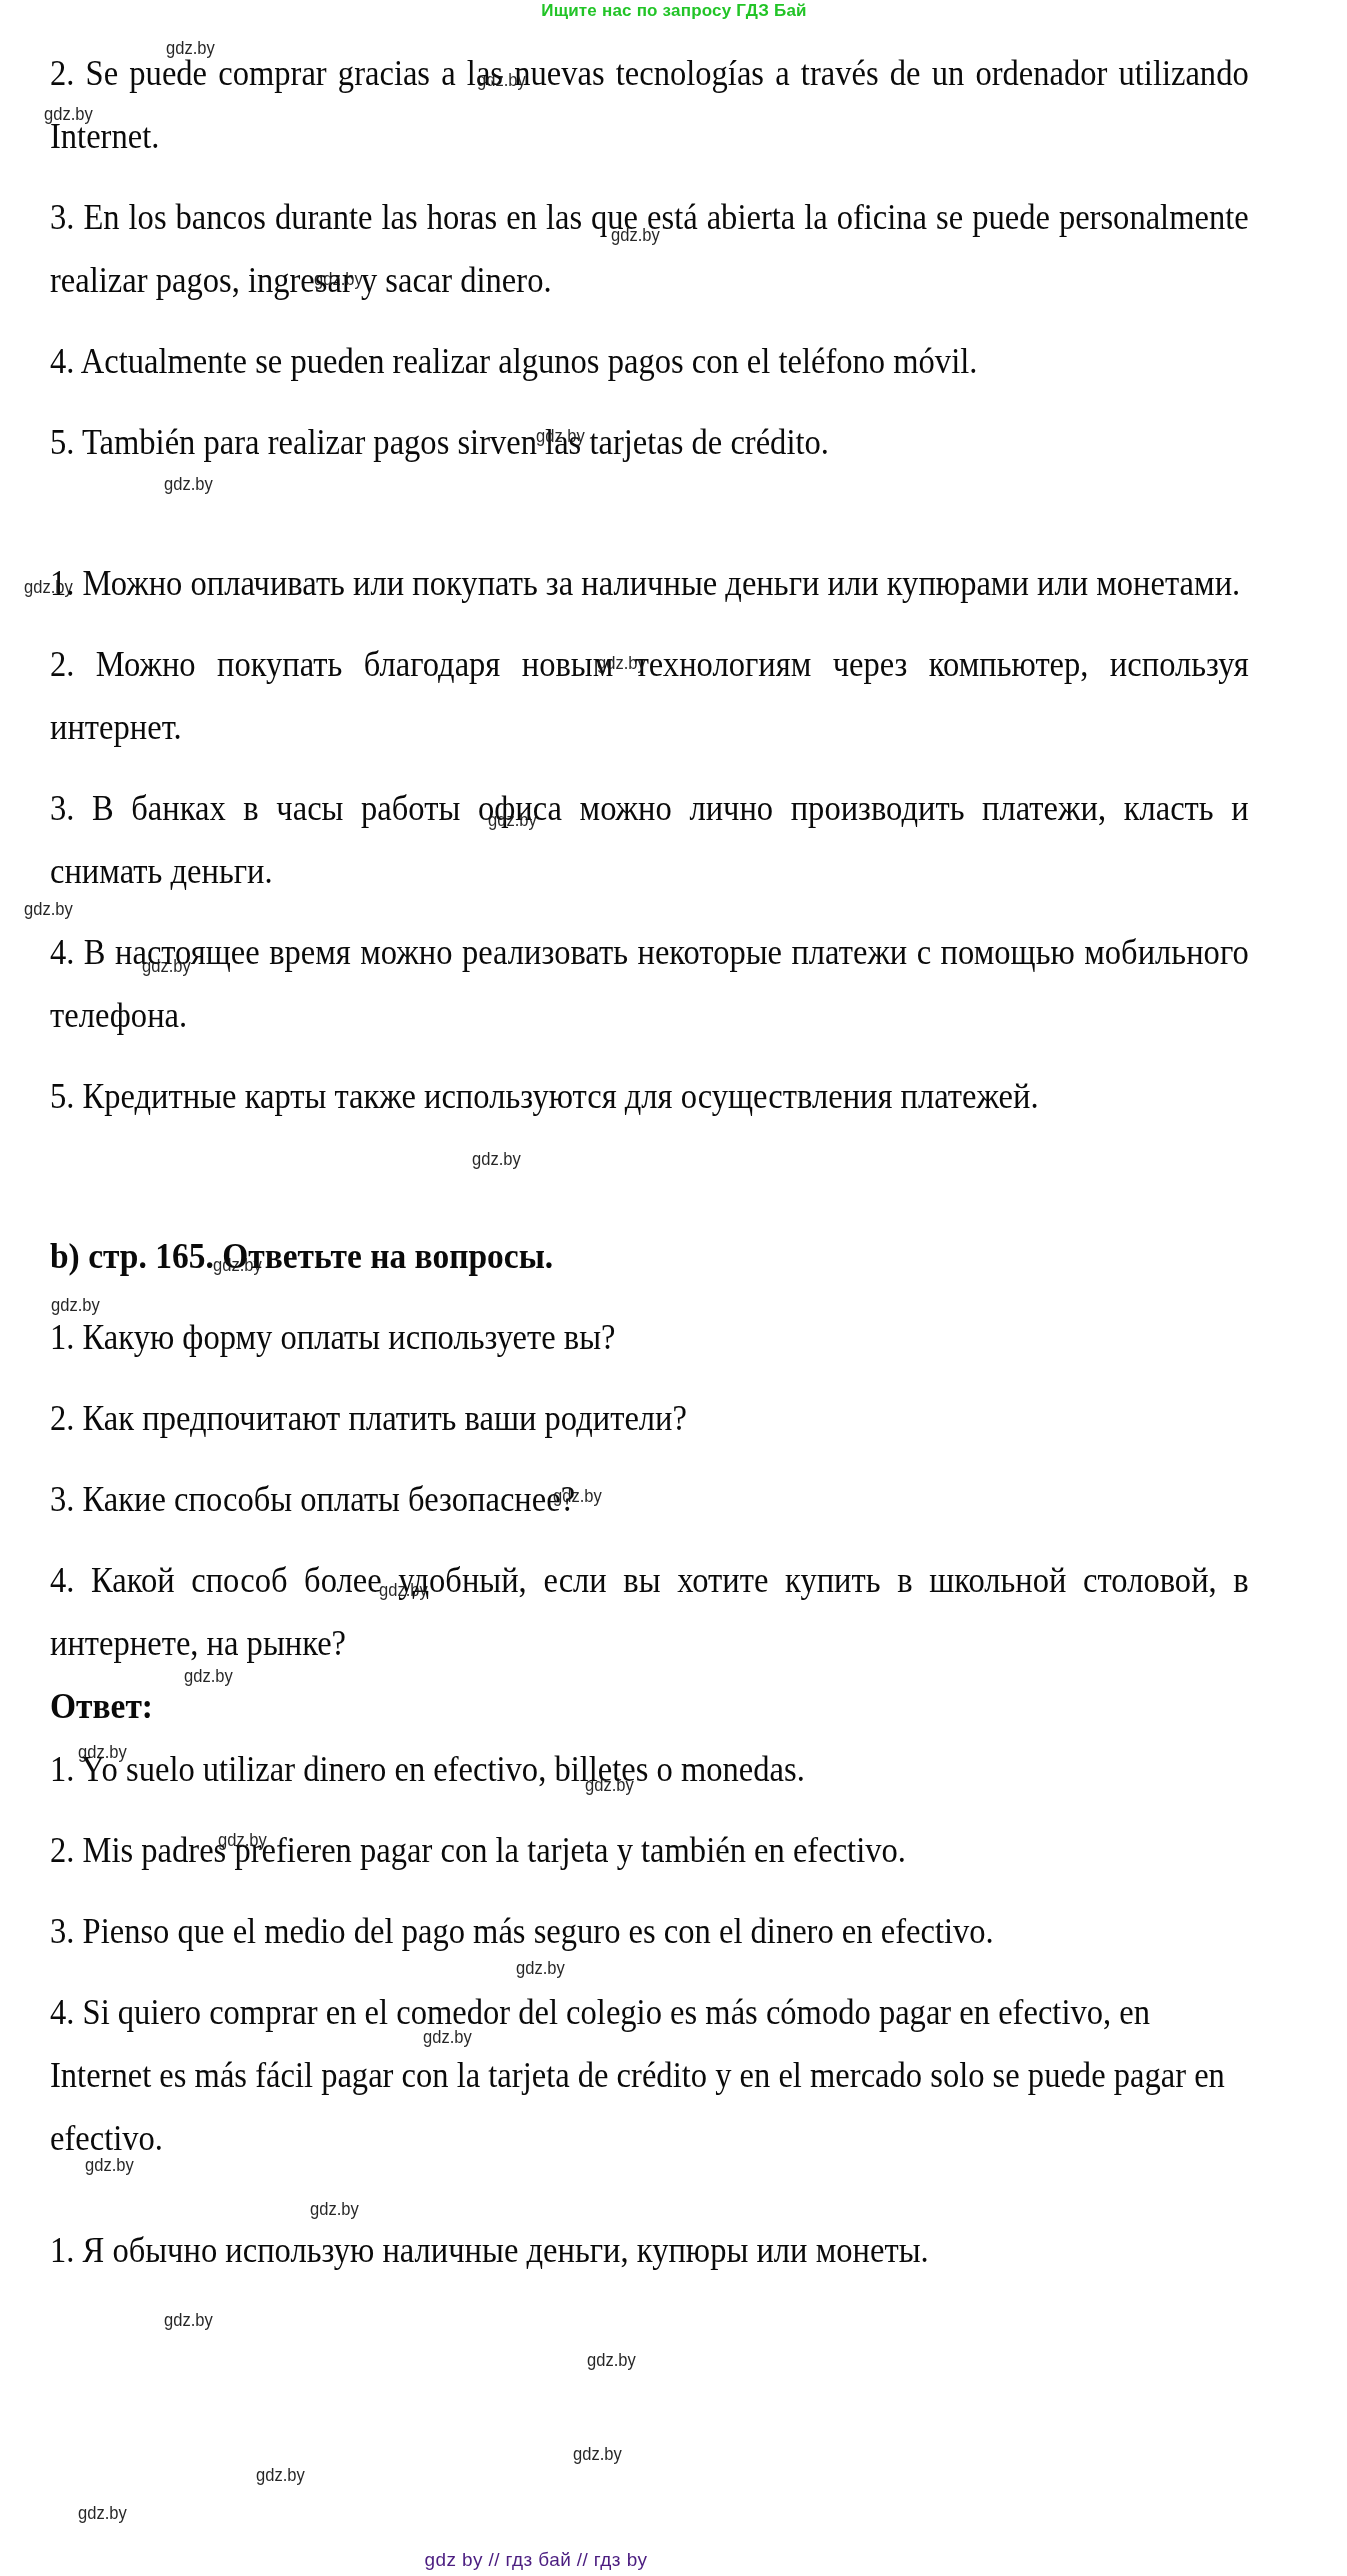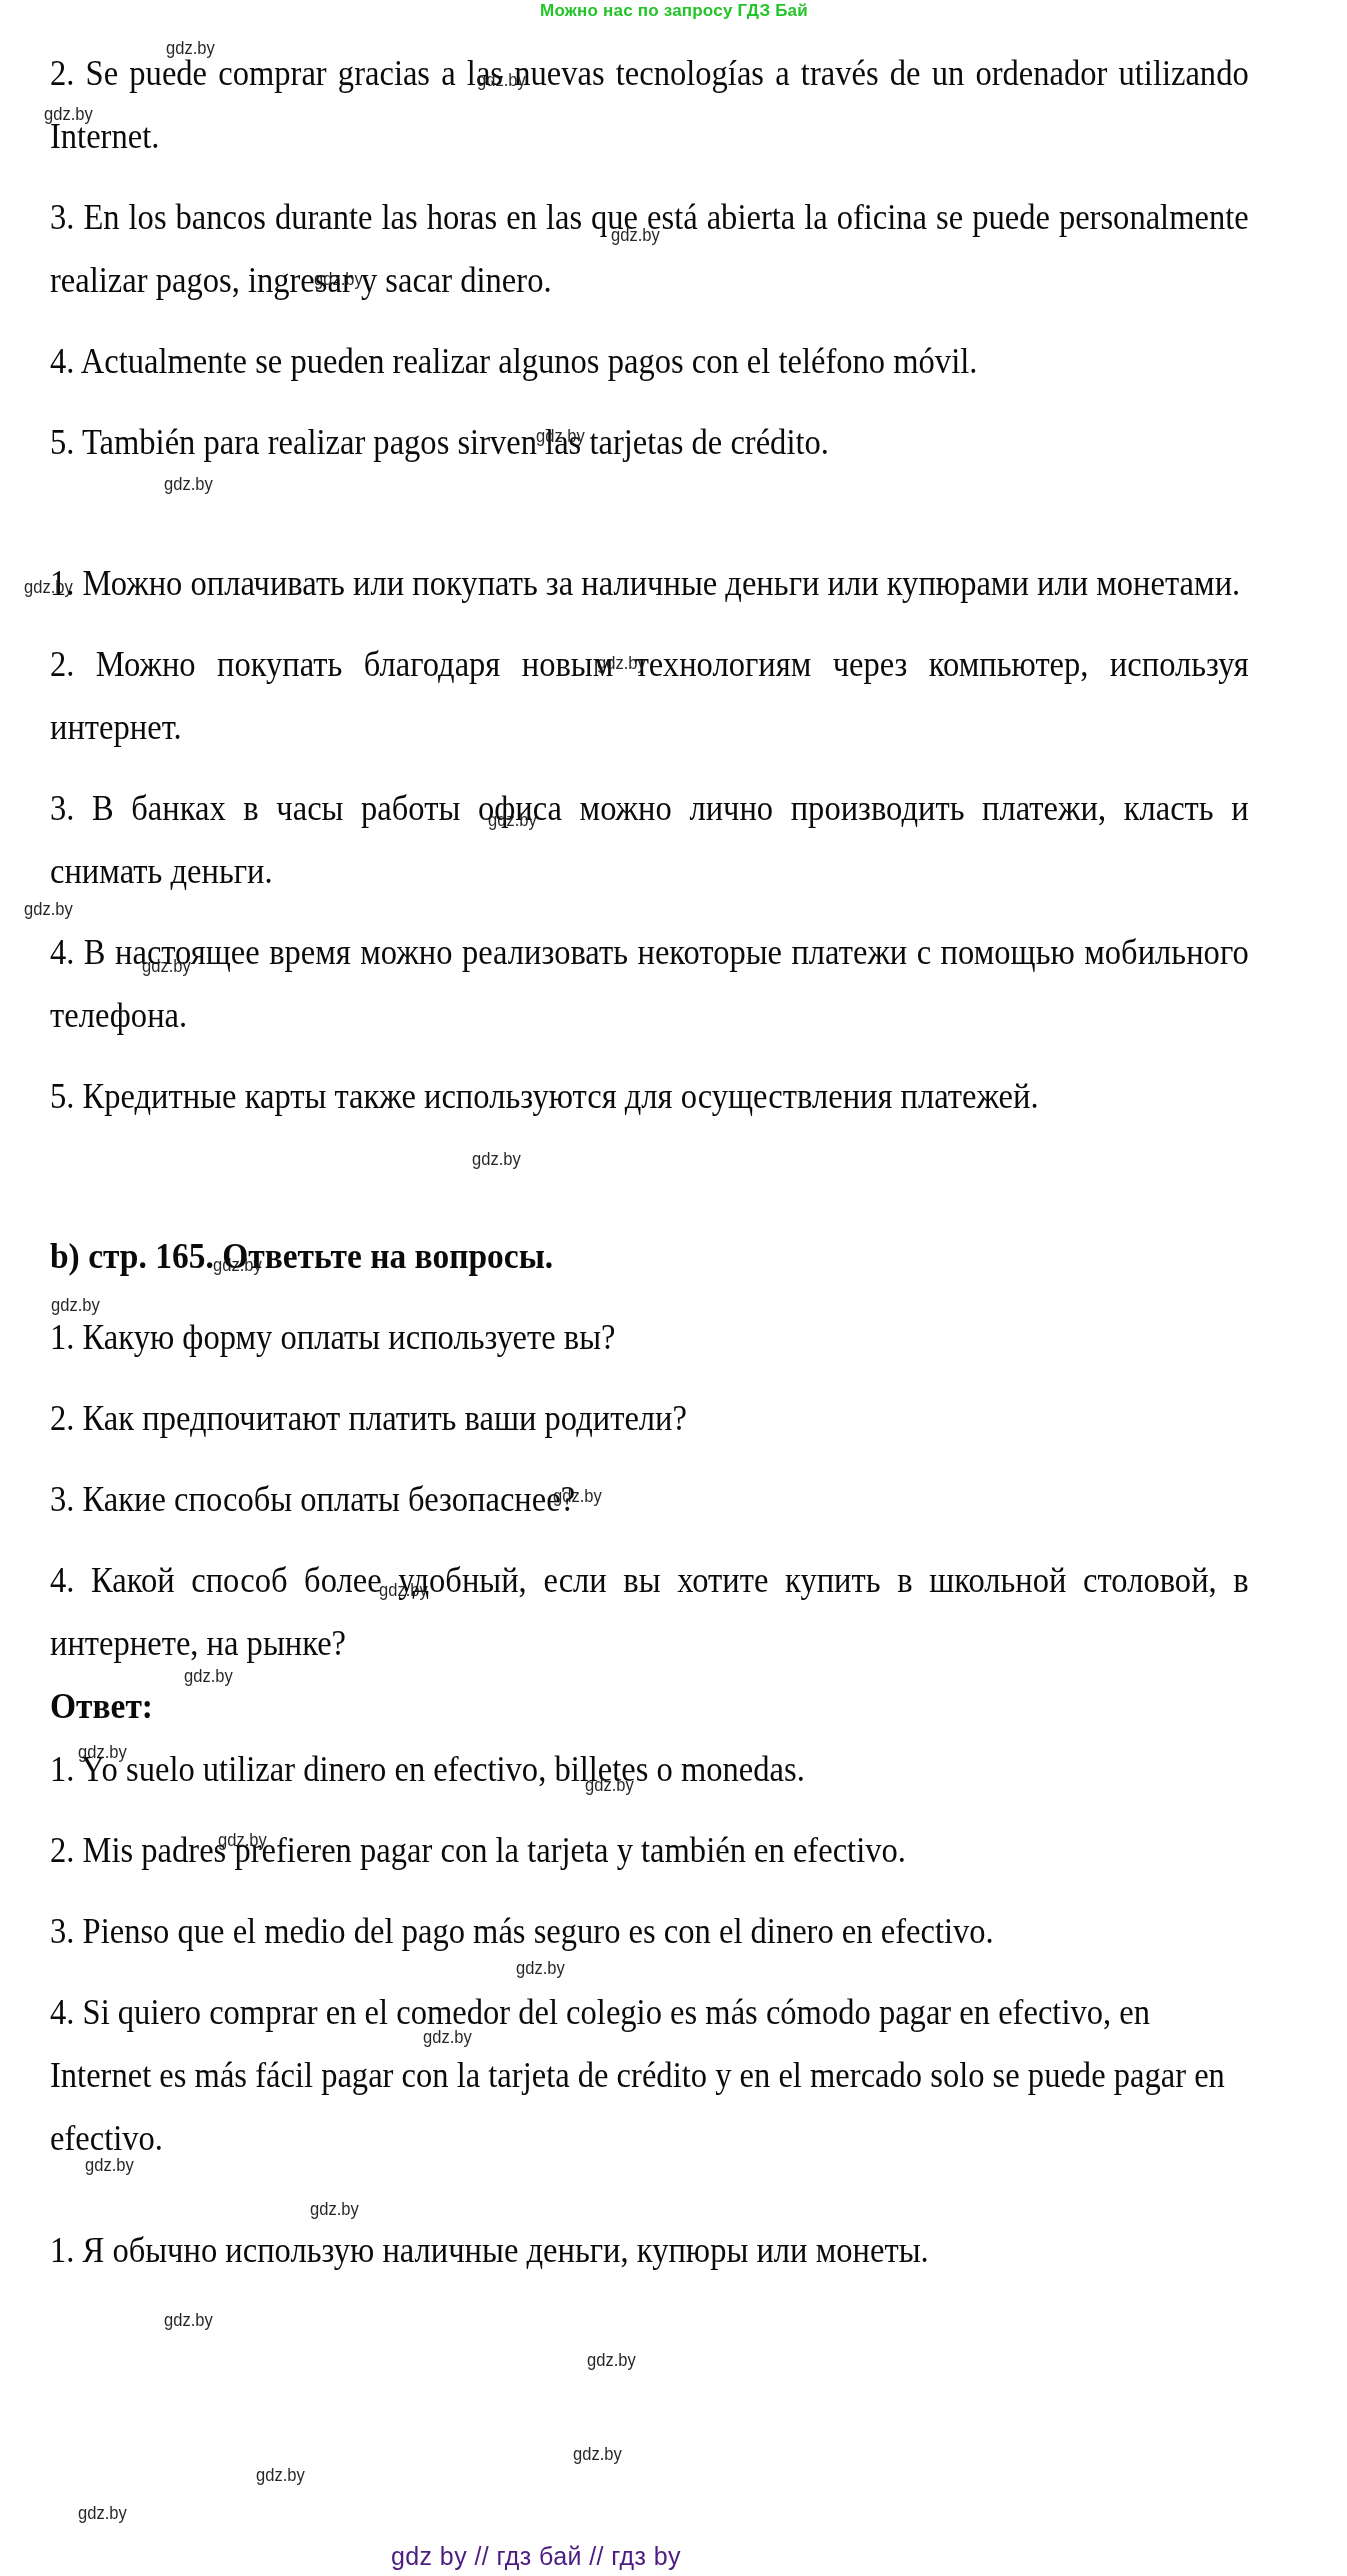--- a/index.html
+++ b/index.html
@@ -40,21 +40,21 @@
   }
 
   
   .bottom-footer {
     position: absolute;
     bottom: 4.9px;
     left: 0;
     width: 1072px;
     text-align: center;
     font-family: "Liberation Sans", "DejaVu Sans", sans-serif;
-    font-size: 25px;
+    font-size: 19px;
     font-weight: 400;
     color: #4b1d80;
     letter-spacing: 0.4px;
     white-space: nowrap;
   }
 
   
   .content {
     position: absolute;
     left: 50px;
@@ -107,21 +107,21 @@
     font-family: "Liberation Sans", "DejaVu Sans", sans-serif;
     transform: scaleX(0.92);
     transform-origin: left top;
   }
 </style>
 </head>
 <body>
 
 <div id="page">
 
-  <div class="top-banner">Можно нас по запросу ГДЗ Бай</div>
+  <div class="top-banner">Ищите нас по запросу ГДЗ Бай</div>
 
   <div class="content">
 
     <p class="para">2. Se puede comprar gracias a las nuevas tecnologías a través de un ordenador utilizando Internet.</p>
     <div class="gap-sm"></div>
 
     <p class="para">3. En los bancos durante las horas en las que está abierta la oficina se puede personalmente realizar pagos, ingresar y sacar dinero.</p>
     <div class="gap-sm"></div>
 
     <p class="para">4. Actualmente se pueden realizar algunos pagos con el teléfono móvil.</p>

